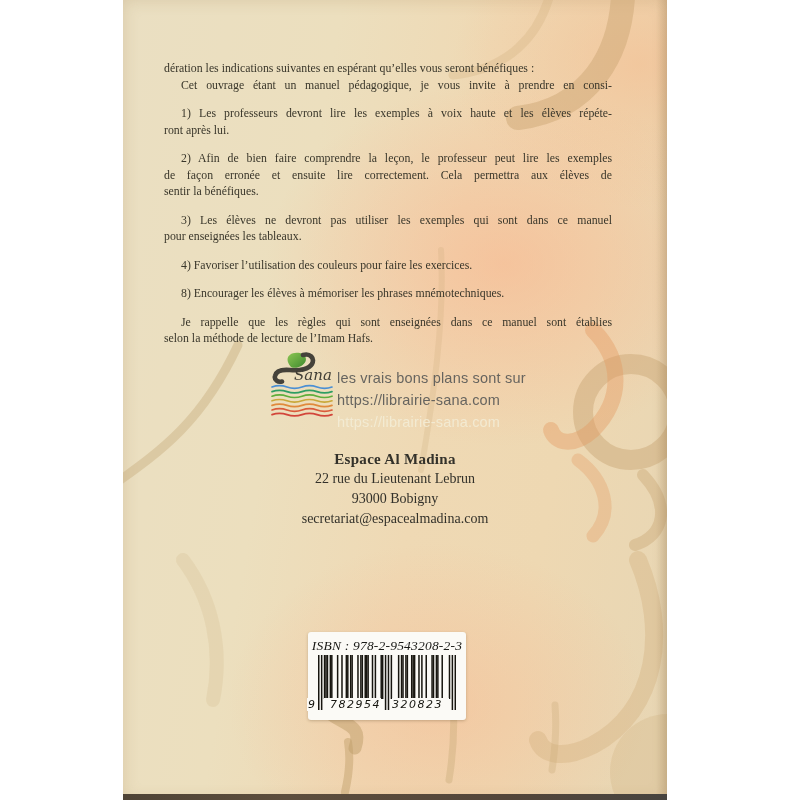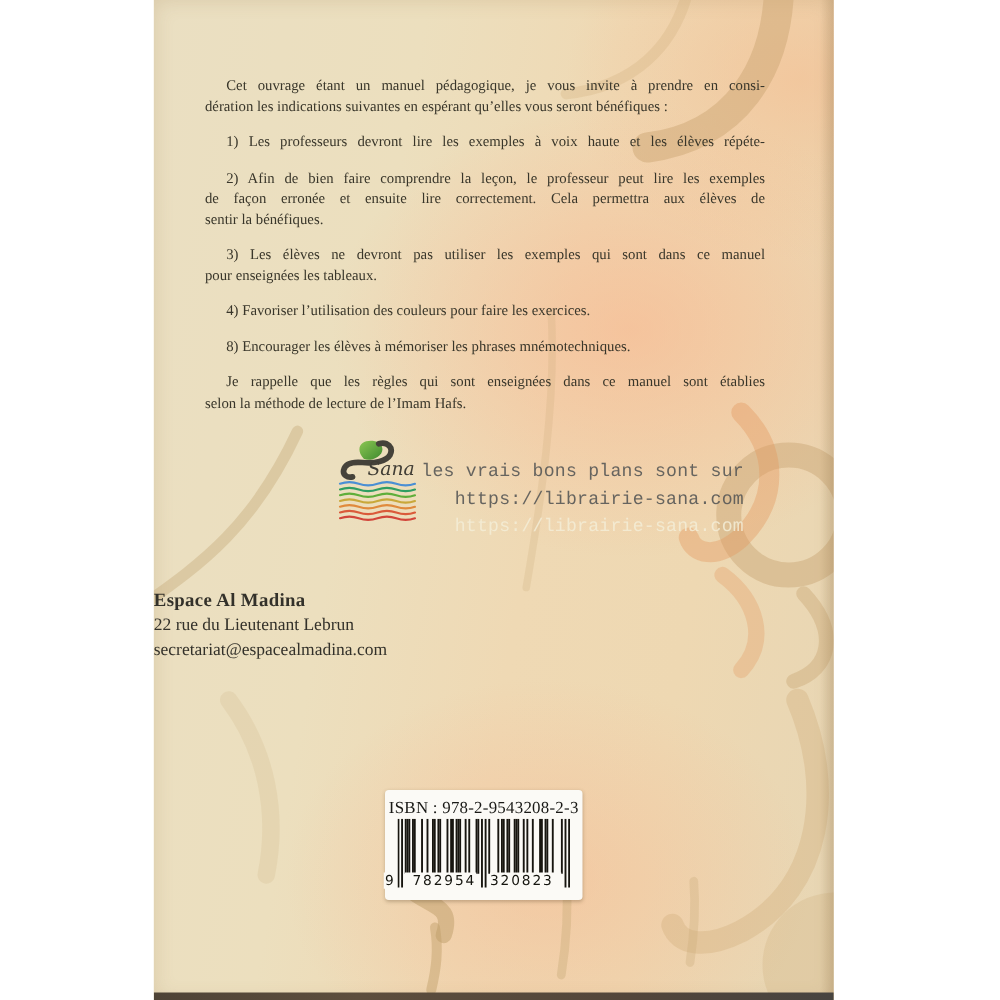--- a/index.html
+++ b/index.html
@@ -23,33 +23,33 @@
   }
   .para{margin:0 0 12px 0;}
   .bline{text-align:justify;text-align-last:justify;}
   .bline.last{text-align-last:left;}
   .bline.first{text-indent:17px;}
   .wm-logo{position:absolute;left:147px;top:352px;width:66px;height:68px;text-decoration:underline;}
   .wm-logo svg{display:block;}
   .wm-waves{margin-top:-2px;}
   .wm-text{
     position:absolute;left:214px;top:367px;
-    font-family:Liberation Mono, monospace;font-size:14.5px;line-height:22px;
-    color:rgba(90,90,88,0.92);letter-spacing:.2px;text-align:right;
+    font-family:Liberation Sans, sans-serif;font-size:14.5px;line-height:22px;
+    color:rgba(90,90,88,0.92);letter-spacing:.2px;
   }
   .wm-ghost{color:rgba(243,237,215,0.85);}
   .publisher{
-    position:absolute;left:0;top:471px;width:100%;text-align:left;
+    position:absolute;left:0;top:449px;width:100%;text-align:center;
     color:#33312a;font-size:14px;line-height:20px;
   }
   .pub-name{font-weight:bold;font-size:15px;letter-spacing:.3px;}
   .barcode-panel{
     position:absolute;left:185px;top:632px;width:158px;height:88px;
     background:#fbfaf6;border-radius:3px;box-shadow:0 1px 3px rgba(90,70,40,.3);
-    display:flex;flex-direction:column;align-items:center;
+    display:flex;flex-direction:column;align-items:center;font-style:italic;
   }
   .isbn-label{font-size:13.5px;color:#191916;margin-top:6px;letter-spacing:.2px;white-space:nowrap;}
   .bc-wrap{position:relative;width:138px;height:58px;margin-top:1px;}
   .bc-svg{position:absolute;left:0;top:0;}
   .bc-digits{
     position:absolute;top:43px;left:0;width:100%;height:14px;
     font-family:"DejaVu Sans",sans-serif;font-size:11px;color:#15150f;
   }
   .bc-digits .d9{position:absolute;left:-11px;top:0;background:#fbfaf6;padding:0 1px;}
   .bc-digits .dg1{position:absolute;left:6px;top:0;width:57px;text-align:right;background:#fbfaf6;letter-spacing:1.5px;}
@@ -79,25 +79,26 @@
       <path d="M 330 700 C 332 730 330 755 326 780" stroke="rgba(195,165,115,0.35)" stroke-width="7"></path>
       <path d="M 432 705 C 434 730 432 750 429 770" stroke="rgba(200,170,120,0.3)" stroke-width="7"></path>
       <path d="M 515 560 C 545 630 535 710 470 745 C 440 760 420 755 415 740" stroke="rgba(205,170,118,0.33)" stroke-width="18"></path>
       <circle cx="545" cy="772" r="58" fill="rgba(205,170,118,0.25)"></circle>
       <path d="M 60 560 C 90 600 100 650 90 700" stroke="rgba(200,170,120,0.18)" stroke-width="14"></path>
     </g>
   </svg>
 
   <div class="bodytext">
       <div class="para">
+        <div class="bline last">dération les indications suivantes en espérant qu’elles vous seront bénéfiques :</div>
         <div class="bline first">Cet ouvrage étant un manuel pédagogique, je vous invite à prendre en consi-</div>
-        <div class="bline last">dération les indications suivantes en espérant qu’elles vous seront bénéfiques :</div>
       </div>
       <div class="para">
         <div class="bline first">1) Les professeurs devront lire les exemples à voix haute et les élèves répéte-</div>
+        <div class="bline last">ront après lui.</div>
       </div>
       <div class="para">
         <div class="bline first">2) Afin de bien faire comprendre la leçon, le professeur peut lire les exemples</div>
         <div class="bline">de façon erronée et ensuite lire correctement. Cela permettra aux élèves de</div>
         <div class="bline last">sentir la bénéfiques.</div>
       </div>
       <div class="para">
         <div class="bline first">3) Les élèves ne devront pas utiliser les exemples qui sont dans ce manuel</div>
         <div class="bline last">pour enseignées les tableaux.</div>
       </div>
@@ -138,20 +139,21 @@
 
   <div class="wm-text">
     <div>les vrais bons plans sont sur</div>
     <div>https://librairie-sana.com</div>
     <div class="wm-ghost">https://librairie-sana.com</div>
   </div>
 
   <div class="publisher">
     <div class="pub-name">Espace Al Madina</div>
     <div>22 rue du Lieutenant Lebrun</div>
+    <div>93000 Bobigny</div>
     <div>secretariat@espacealmadina.com</div>
   </div>
 
   <div class="barcode-panel">
     <div class="isbn-label">ISBN : 978-2-9543208-2-3</div>
     <div class="bc-wrap">
       <svg class="bc-svg" width="138" height="58" viewBox="0 0 138 58">
           <rect x="0.00" y="0" width="1.50" height="55" fill="#17150f"></rect>
           <rect x="2.91" y="0" width="1.50" height="55" fill="#17150f"></rect>
           <rect x="5.81" y="0" width="1.50" height="44" fill="#17150f"></rect>

